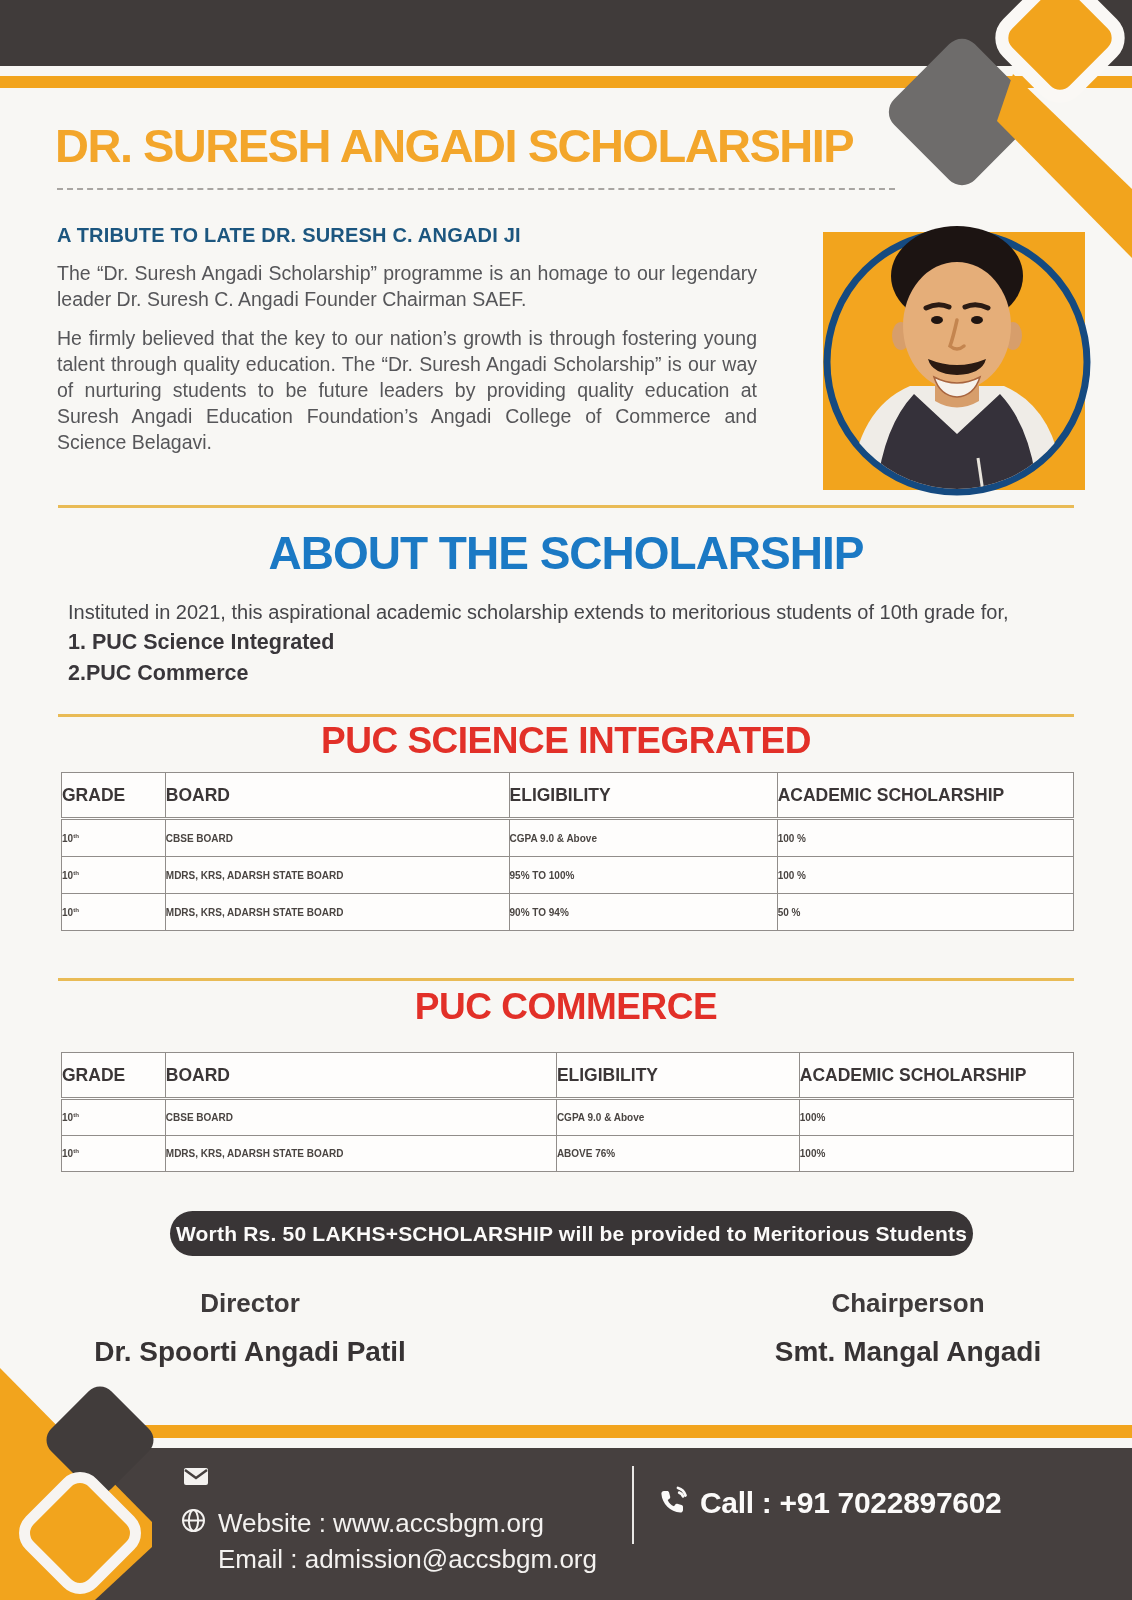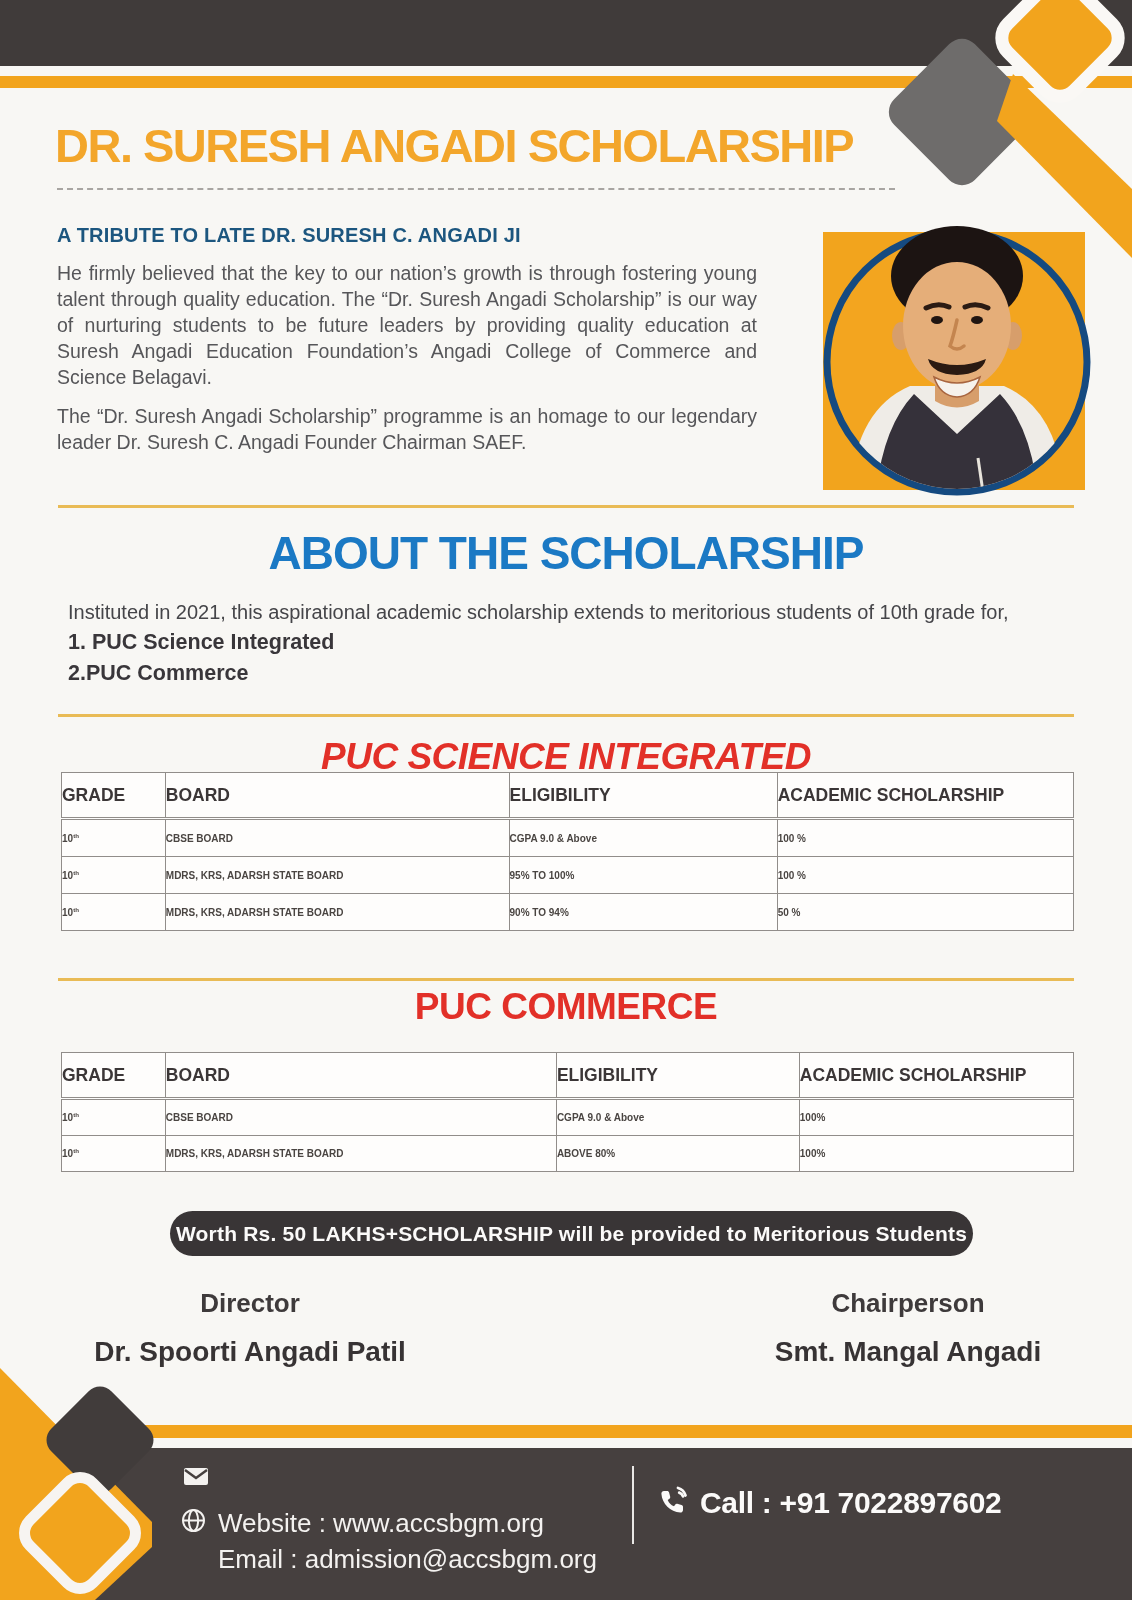--- a/index.html
+++ b/index.html
@@ -21,21 +21,21 @@
   .portrait{left:810px;top:196px;}
   
   .rule{left:58px;width:1016px;height:3px;background:#E9BB55;}
   .rule1{top:505px;} .rule2{top:714px;} .rule3{top:978px;}
   
   .about-heading{left:0;top:526px;width:1132px;text-align:center;font-size:46px;font-weight:800;color:#1B79C4;letter-spacing:-1px;}
   .about-intro{left:68px;top:601px;width:1010px;font-size:20px;color:#454549;}
   .about-items{left:68px;top:627px;font-size:21.5px;font-weight:700;color:#39363A;line-height:31px;}
   
   .tbl-title{left:0;width:1132px;text-align:center;font-size:37px;font-weight:800;color:#E23028;letter-spacing:-.5px;}
-  .tbl-title-0{top:736px;font-style:italic;} .tbl-title-1{top:986px;}
+  .tbl-title-0{top:720px;} .tbl-title-1{top:986px;}
   table.tbl{border-collapse:collapse;background:#FEFDFC;table-layout:fixed;}
   .tbl-0{left:61px;top:772px;width:1013px;}
   .tbl-1{left:61px;top:1052px;width:1013px;}
   .tbl th,.tbl td{border:1px solid #918D8A;text-align:left;padding:0;}
   .tbl th{height:44px;font-size:17.5px;font-weight:700;color:#3B3637;border-bottom:3px double #918D8A;}
   .tbl-0 td{height:36px;} .tbl-1 td{height:35px;}
   .tbl td{font-size:10px;font-weight:700;color:#4A4542;}
   .tbl td sup{font-size:62%;}
   .tbl th:nth-child(1),.tbl td:nth-child(1){width:10.2%;}
   .tbl-0 th:nth-child(2),.tbl-0 td:nth-child(2){width:34%;}
@@ -74,22 +74,22 @@
     <rect x="73" y="55" width="114" height="114" rx="18" transform="rotate(45 130 112)" fill="#6E6C6B"></rect>
     <path d="M181 74 L300 189 L300 258 L165 121 Z" fill="#F2A41D"></path>
     <rect x="181" y="-9" width="94" height="94" rx="20" transform="rotate(45 228 38)" fill="#F2A41D" stroke="#FAF8F5" stroke-width="13"></rect>
   </svg>
 
   <div class="abs page-title">DR. SURESH ANGADI SCHOLARSHIP</div>
   <div class="abs title-rule"></div>
 
   <div class="abs tribute">
     <h2>A TRIBUTE TO LATE DR. SURESH C. ANGADI JI</h2>
+    <p>The “Dr. Suresh Angadi Scholarship” programme is an homage to our legendary leader Dr. Suresh C. Angadi Founder Chairman SAEF.</p>
     <p>He firmly believed that the key to our nation’s growth is through fostering young talent through quality education. The “Dr. Suresh Angadi Scholarship” is our way of nurturing students to be future leaders by providing quality education at Suresh Angadi Education Foundation’s Angadi College of Commerce and Science Belagavi.</p>
-    <p>The “Dr. Suresh Angadi Scholarship” programme is an homage to our legendary leader Dr. Suresh C. Angadi Founder Chairman SAEF.</p>
   </div>
 
   <svg class="abs portrait" width="290" height="306" viewBox="0 0 290 306">
     <rect x="13" y="36" width="262" height="258" fill="#F2A41D"></rect>
     <circle cx="147" cy="166" r="130" fill="#F3A51F" stroke="#154A80" stroke-width="7"></circle>
     <clipPath id="pclip">
         <circle cx="147" cy="166" r="127"></circle>
       </clipPath>
     <ellipse cx="147" cy="80" rx="66" ry="50" fill="#1C1412"></ellipse>
     <g clip-path="url(#pclip)">
@@ -168,21 +168,21 @@
       <tbody>
         <tr>
           <td>10<sup>th</sup></td>
           <td>CBSE BOARD</td>
           <td>CGPA 9.0 &amp; Above</td>
           <td>100%</td>
         </tr>
         <tr>
           <td>10<sup>th</sup></td>
           <td>MDRS, KRS, ADARSH STATE BOARD</td>
-          <td>ABOVE 80%</td>
+          <td>ABOVE 76%</td>
           <td>100%</td>
         </tr>
       </tbody>
     </table>
 
   <div class="abs banner">Worth Rs. 50 LAKHS+SCHOLARSHIP will be provided to Meritorious Students</div>
 
   <div class="abs sign sign-left">
     <div class="role">Director</div>
     <div class="name">Dr. Spoorti Angadi Patil</div>

